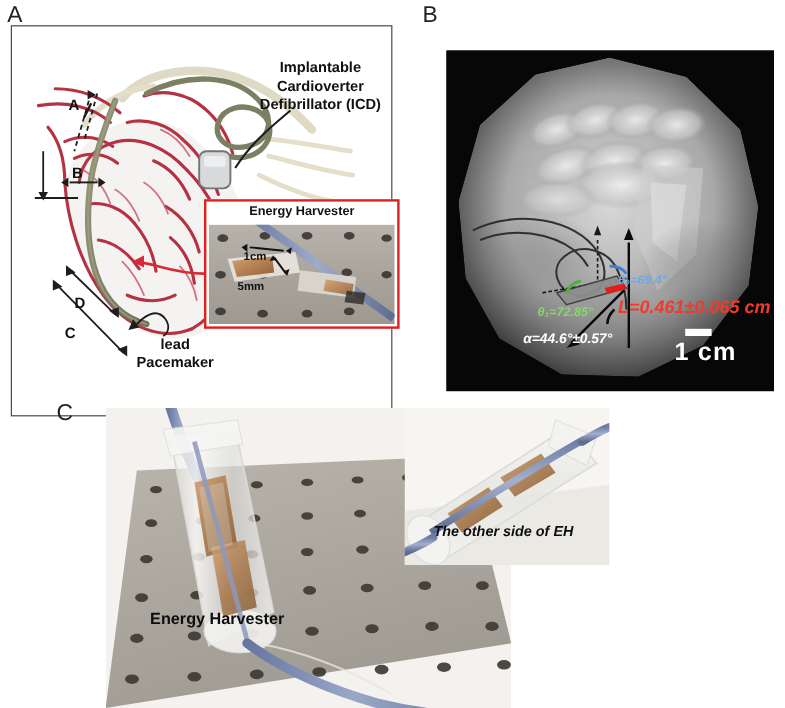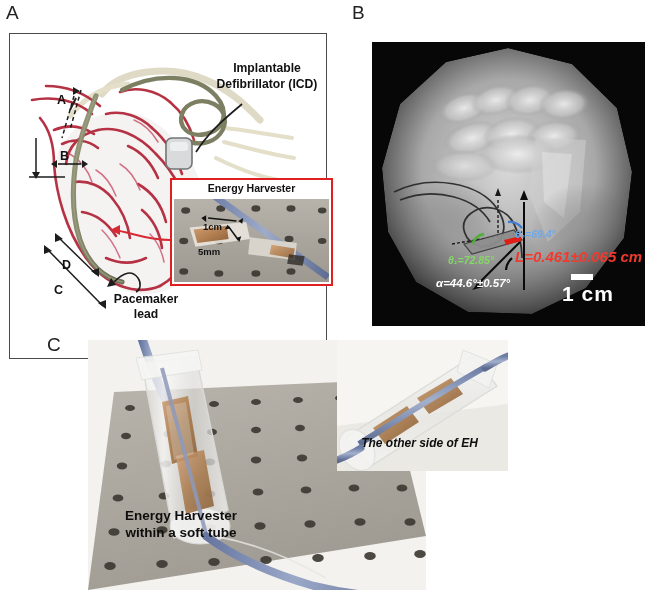--- a/index.html
+++ b/index.html
@@ -6,21 +6,21 @@
   body{width:654px;height:590px;position:relative;overflow:hidden;
        font-family:"Liberation Sans",sans-serif;color:#1a1a1a;}
 
   
   .panel-letter{position:absolute;font-size:19px;font-weight:400;color:#222;
                 font-family:"Liberation Sans",sans-serif;letter-spacing:0;}
 
   
   #panelA-letter{left:6px;top:2px;}
   #panelA-frame{position:absolute;left:9px;top:21px;width:318px;height:326px;
-                border:1.5px solid #4a4a4a;background:#fff;box-sizing:border-box;margin-top:12px;}
+                border:1.5px solid #4a4a4a;background:#fff;box-sizing:border-box;}
 
   
   #heart-illustration{position:absolute;left:0;top:0;width:318px;height:286px;}
 
   
   #icd-label{position:absolute;left:190px;top:27px;width:134px;text-align:center;
              font-size:12.2px;font-weight:bold;line-height:15.5px;color:#111;}
   #eh-inset{position:absolute;left:160px;top:144px;width:163px;height:108px;
             border:2px solid #e02020;background:#fff;box-sizing:border-box;}
   #eh-inset-title{position:absolute;left:0;top:2px;width:100%;text-align:center;
@@ -171,31 +171,32 @@
       </g>
       <path d="M100,196 l10,-5 l0,10 z" fill="#d4202a"></path>
 
       <path d="M104,248 C114,238 122,236 128,244 C132,250 130,256 126,258" fill="none" stroke="#111" stroke-width="1.5"></path>
       <path d="M101,244 l-4,9 l9,-2 z" fill="#111"></path>
     </g>
   </svg>
 
   <div id="icd-label">
     <div>Implantable</div>
+    <div>Cardioverter</div>
     <div>Defibrillator (ICD)</div>
   </div>
 
   <div class="diag-letter" id="lbl-A">A</div>
   <div class="diag-letter" id="lbl-B">B</div>
   <div class="diag-letter" id="lbl-C">C</div>
   <div class="diag-letter" id="lbl-D">D</div>
 
   <div id="pacemaker-label">
+    <div>lead</div>
     <div>Pacemaker</div>
-    <div>lead</div>
   </div>
 
   <div id="eh-inset">
     <div id="eh-inset-title">Energy Harvester</div>
     <div id="eh-photo">
       <svg viewBox="0 0 159 87" preserveAspectRatio="none" style="position:absolute;left:0;top:0;width:100%;height:100%;">
         <defs>
           <linearGradient id="plateG" x1="0" y1="0" x2="0" y2="1">
             <stop offset="0%" stop-color="#b7b3aa"></stop>
             <stop offset="50%" stop-color="#a9a59c"></stop>
@@ -443,21 +444,20 @@
     </g>
 
     <path d="M118,196 C142,214 178,232 226,246 C266,256 300,258 338,256" stroke="url(#catheterC)" stroke-width="8" fill="none" stroke-linecap="round"></path>
 
     <path d="M126,196 C160,202 196,214 238,238" stroke="#e6e6e2" stroke-width="1.8" fill="none" opacity="0.8"></path>
   </svg>
 </div>
 
 <div id="c-main-label">
   <div>Energy Harvester</div>
-  <div>within a soft tube</div>
 </div>
 
 <div id="panelC-inset">
   <svg viewBox="0 0 171 131" preserveAspectRatio="none" style="position:absolute;left:0;top:0;width:100%;height:100%;">
     <defs>
       <linearGradient id="tubeD" x1="0" y1="0" x2="0" y2="1">
         <stop offset="0%" stop-color="#f7f7f5" stop-opacity="0.9"></stop>
         <stop offset="45%" stop-color="#e4e4e1" stop-opacity="0.75"></stop>
         <stop offset="100%" stop-color="#f2f2f0" stop-opacity="0.9"></stop>
       </linearGradient>

